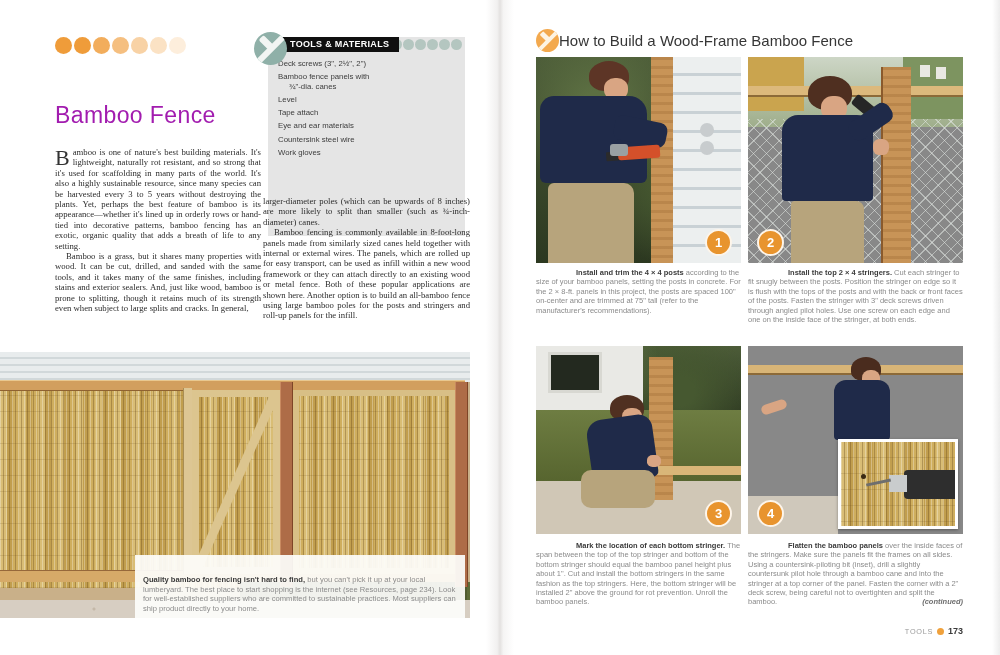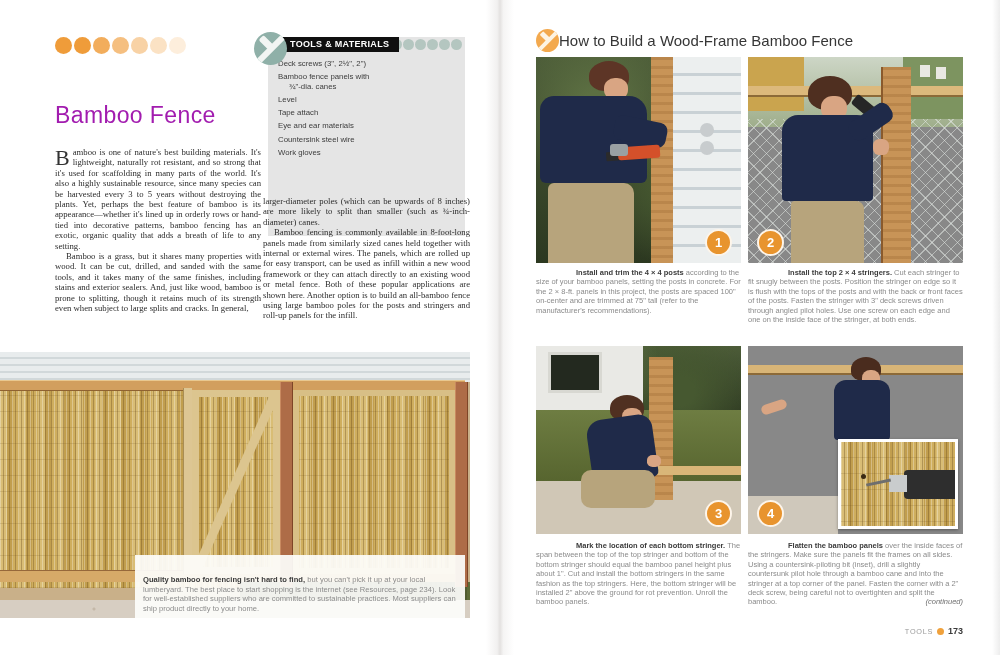--- a/index.html
+++ b/index.html
@@ -91,21 +91,21 @@
 
   .badge { position:absolute; width:27px; height:27px; border-radius:50%; background:#e8942e;
     border:2px solid rgba(255,255,255,0.9); color:#fff; font-weight:bold; font-size:13px;
     display:flex; align-items:center; justify-content:center; z-index:20; }
   .badge.br { right:9px; bottom:7px; } .badge.bl { left:9px; bottom:7px; }
 
   .scap { position:absolute; font-size:7.5px; line-height:9.4px; color:#8b8b8b; text-align:left;}
   #c1 { left:536px; top:268px; width:205px; } #c2 { left:748px; top:268px; width:215px; }
   #c3 { left:536px; top:541px; width:205px; } #c4 { left:748px; top:541px; width:215px; }
   .scap b { color:#3b3b3b;padding-left:40px; }
-  .continued { font-style:italic; float:right; color:#6f6f6f;}
+  .continued { font-style:italic; float:right; color:#6f6f6f;font-weight:bold;}
 
   
   .abs { position:absolute; }
   .siding { background:repeating-linear-gradient(180deg,#ecefef 0 16px,#c9d1d5 16px 19px); }
   .foliage { background:radial-gradient(circle at 30% 25%, #5c6f42 8%, transparent 40%),
              radial-gradient(circle at 70% 60%, #465830 10%, transparent 45%),
              linear-gradient(180deg,#4c5c38,#2c3820); }
   .khaki { background:#b7a47c; } .navy { background:#1f2a49; } .skin { background:#d9a583; }
   .woodpost { background:#c89457; background-image:repeating-linear-gradient(180deg, rgba(120,70,20,0.18) 0 3px, rgba(0,0,0,0) 3px 9px); }
   .chain { background-image:

